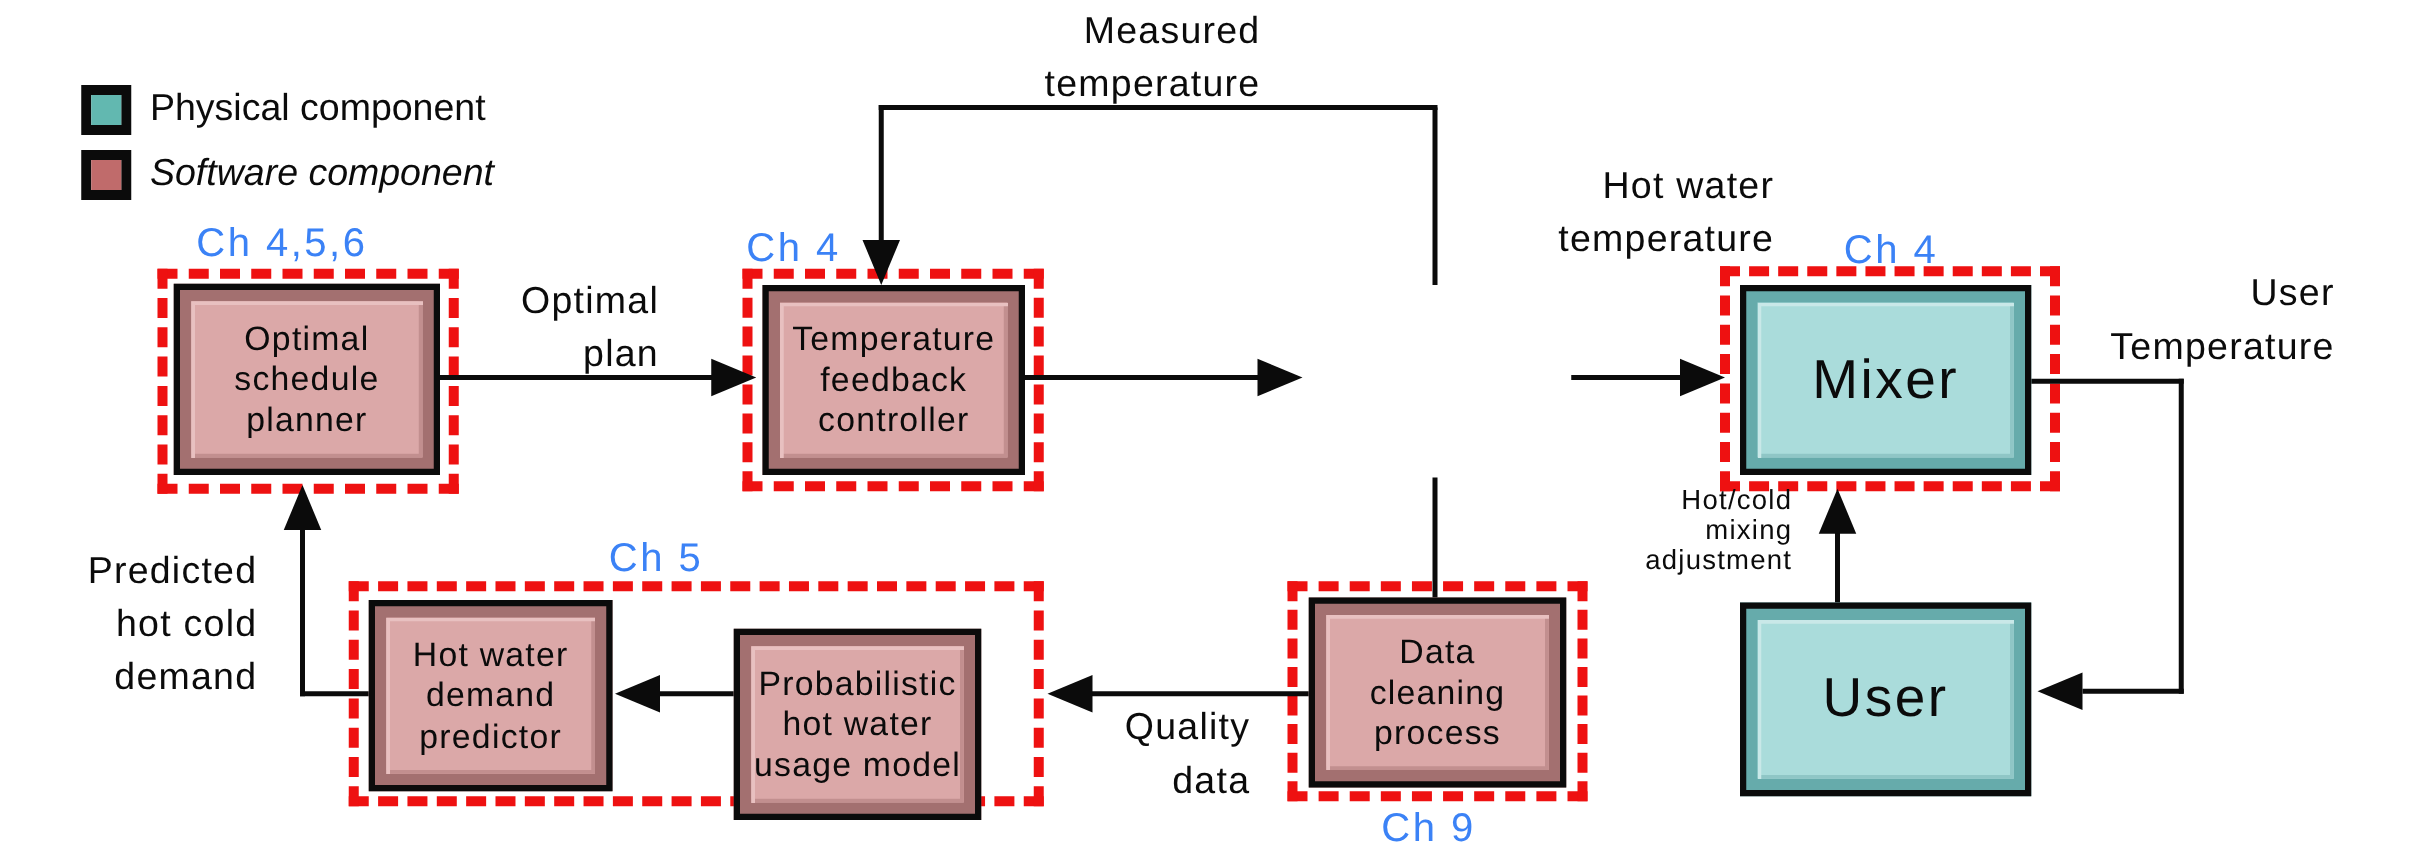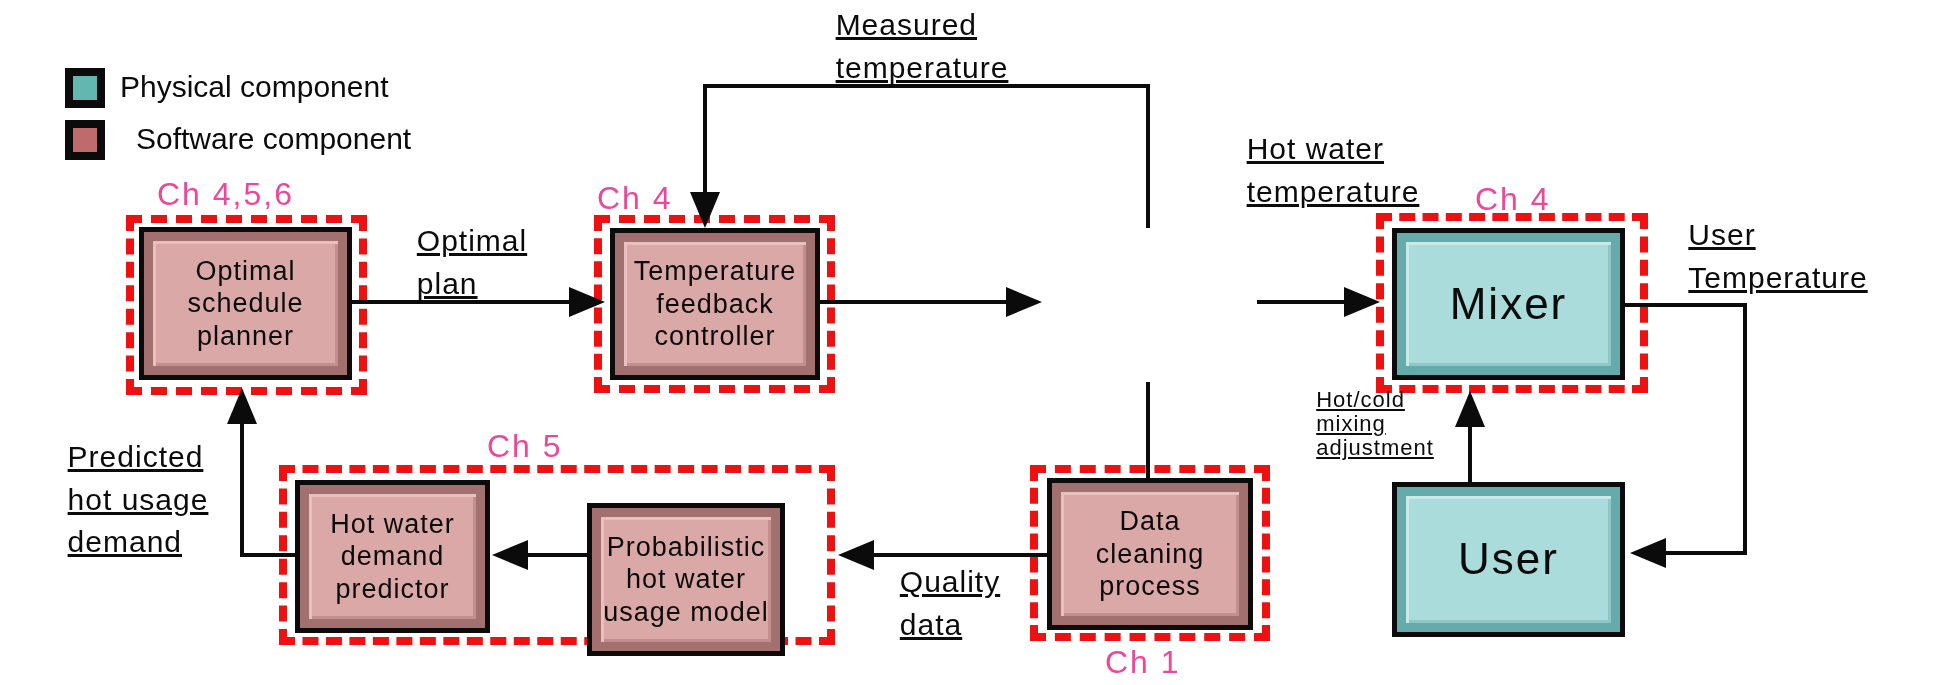--- a/index.html
+++ b/index.html
@@ -9,21 +9,21 @@
     font-family:"Liberation Sans", sans-serif; color:#0b0b0b; overflow:hidden;
   }
 
   
   .swatch { position:absolute; border:8px solid #0b0b0b; }
   .swatch .fill { width:100%; height:100%; }
   .legend-label { position:absolute; font-size:30px; white-space:nowrap; }
 
   
   .ch {
-    position:absolute; color:#ec4899; font-size:32px; letter-spacing:2px;
+    position:absolute; color:#3b82f6; font-size:32px; letter-spacing:2px;
     white-space:nowrap;
   }
 
   
   .dashed { position:absolute; border:8px dashed #ee1111; }
 
   
   .box { position:absolute; border:5px solid #0b0b0b; display:flex; }
   .box .inner {
     flex:1; margin:9px; display:flex; align-items:center; justify-content:center;
@@ -43,44 +43,44 @@
   .vline { width:4px; }
   .arr { position:absolute; width:0; height:0; }
   .arr.right { border-top:15px solid transparent; border-bottom:15px solid transparent; border-left:36px solid #0b0b0b; }
   .arr.left  { border-top:15px solid transparent; border-bottom:15px solid transparent; border-right:36px solid #0b0b0b; }
   .arr.up    { border-left:15px solid transparent; border-right:15px solid transparent; border-bottom:36px solid #0b0b0b; }
   .arr.down  { border-left:15px solid transparent; border-right:15px solid transparent; border-top:36px solid #0b0b0b; }
 
   
   .lbl {
     position:absolute; font-size:30px; line-height:1.42; letter-spacing:1px;
-    text-align:left; white-space:pre-line; transform:translateX(-50%);text-decoration:underline;
+    text-align:right; white-space:pre-line; transform:translateX(-50%);
   }
   .lbl.tight { line-height:1.08; font-size:22px; }
 </style>
 </head>
 <body>
 
 <div class="canvas">
 
   <div class="swatch" style="left:65px; top:68px; width:40px; height:40px;">
     <div class="fill" style="background:#62b8b0;"></div>
   </div>
   <div class="legend-label" style="left:120px; top:70px;">Physical component</div>
 
   <div class="swatch" style="left:65px; top:120px; width:40px; height:40px;">
     <div class="fill" style="background:#c06b6b;"></div>
   </div>
-  <div class="legend-label" style="left:136px; top:122px;">Software component</div>
+  <div class="legend-label" style="left:120px; top:122px;font-style:italic;">Software component</div>
 
   <div class="ch" style="left:157px; top:176px;">Ch 4,5,6</div>
   <div class="ch" style="left:597px; top:180px;">Ch 4</div>
   <div class="ch" style="left:1475px; top:181px;">Ch 4</div>
   <div class="ch" style="left:487px; top:428px;">Ch 5</div>
-  <div class="ch" style="left:1105px; top:644px;">Ch 1</div>
+  <div class="ch" style="left:1105px; top:644px;">Ch 9</div>
 
   <div class="dashed" style="left:126px; top:215px; width:241px; height:180px;"></div>
   <div class="dashed" style="left:594px; top:215px; width:241px; height:178px;"></div>
   <div class="dashed" style="left:1376px; top:213px; width:272px; height:180px;"></div>
   <div class="dashed" style="left:279px; top:465px; width:556px; height:180px;"></div>
   <div class="dashed" style="left:1030px; top:465px; width:240px; height:176px;"></div>
 
   <div class="vline" style="left:1146px; top:86px; height:142px;"></div>
   <div class="hline" style="left:703px; top:84px; width:447px;"></div>
   <div class="vline" style="left:703px; top:84px; height:110px;"></div>
@@ -175,16 +175,16 @@
   <div class="lbl" style="left:1333px; top:128px;">Hot water
 temperature</div>
   <div class="lbl" style="left:1778px; top:214px;">User
 Temperature</div>
   <div class="lbl tight" style="left:1375px; top:388px;">Hot/cold
 mixing
 adjustment</div>
   <div class="lbl" style="left:950px; top:561px;">Quality
 data</div>
   <div class="lbl" style="left:138px; top:436px;">Predicted
-hot usage
+hot cold
 demand</div>
 
 </div>
 
 </body></html>

